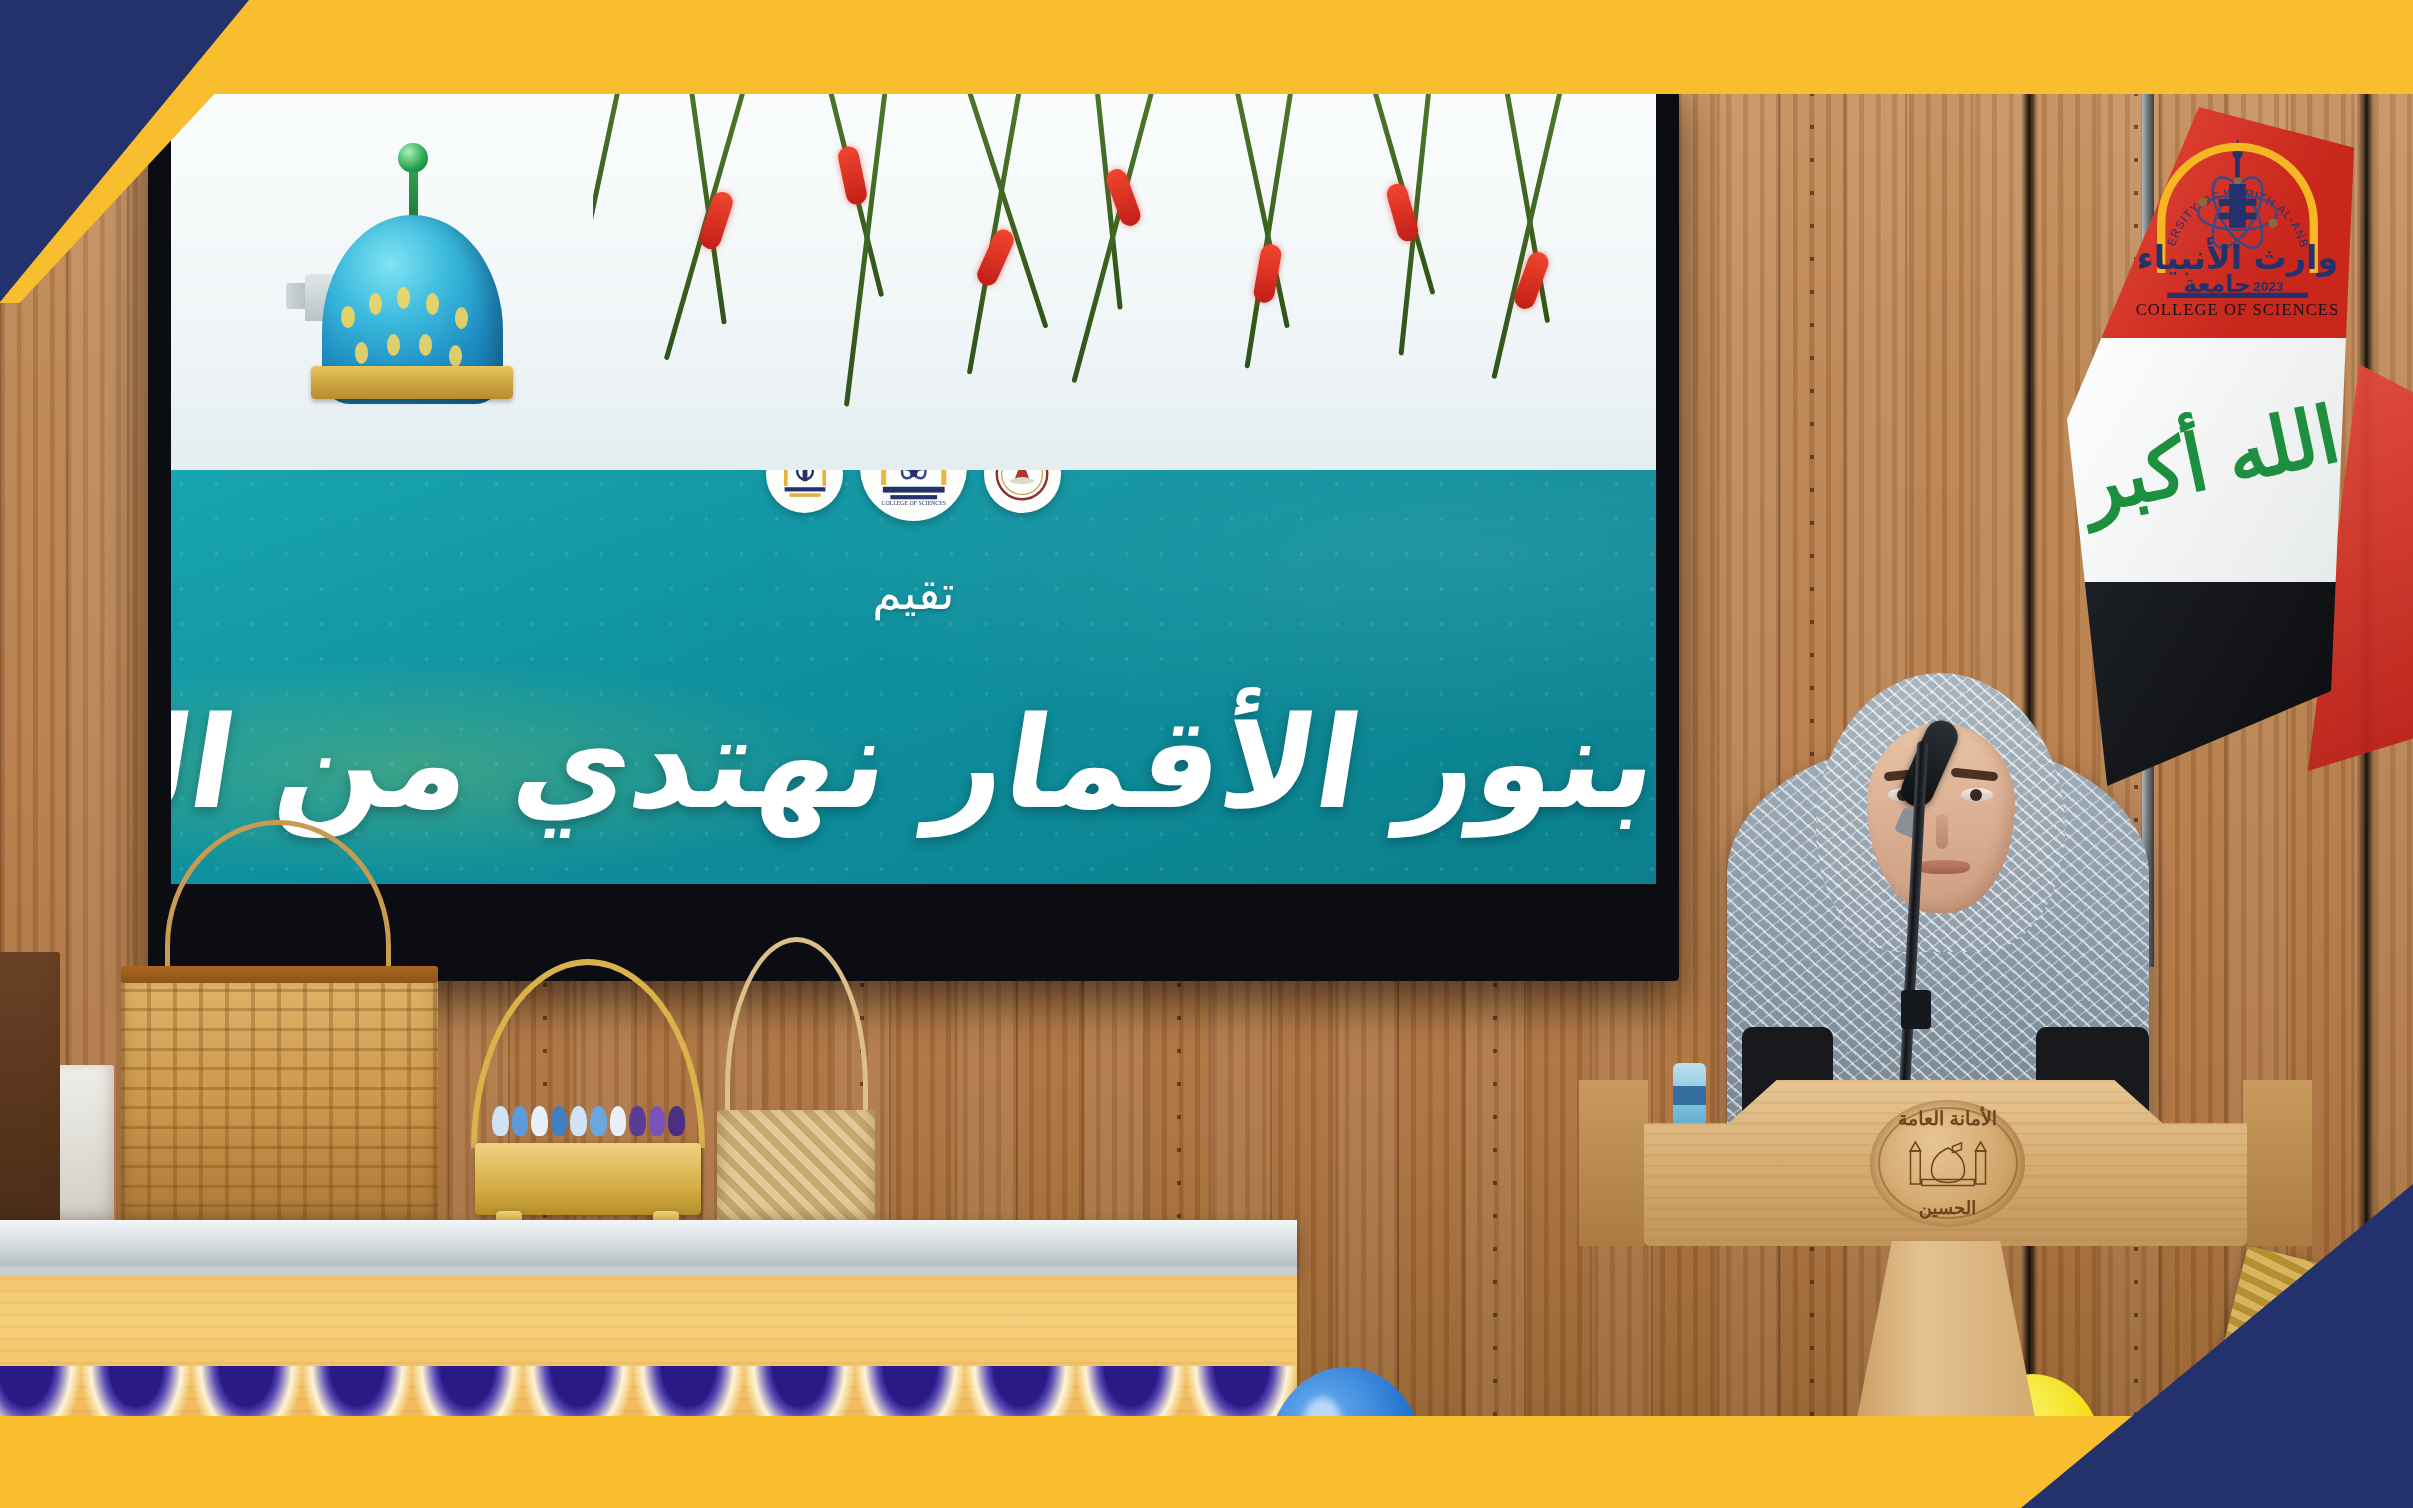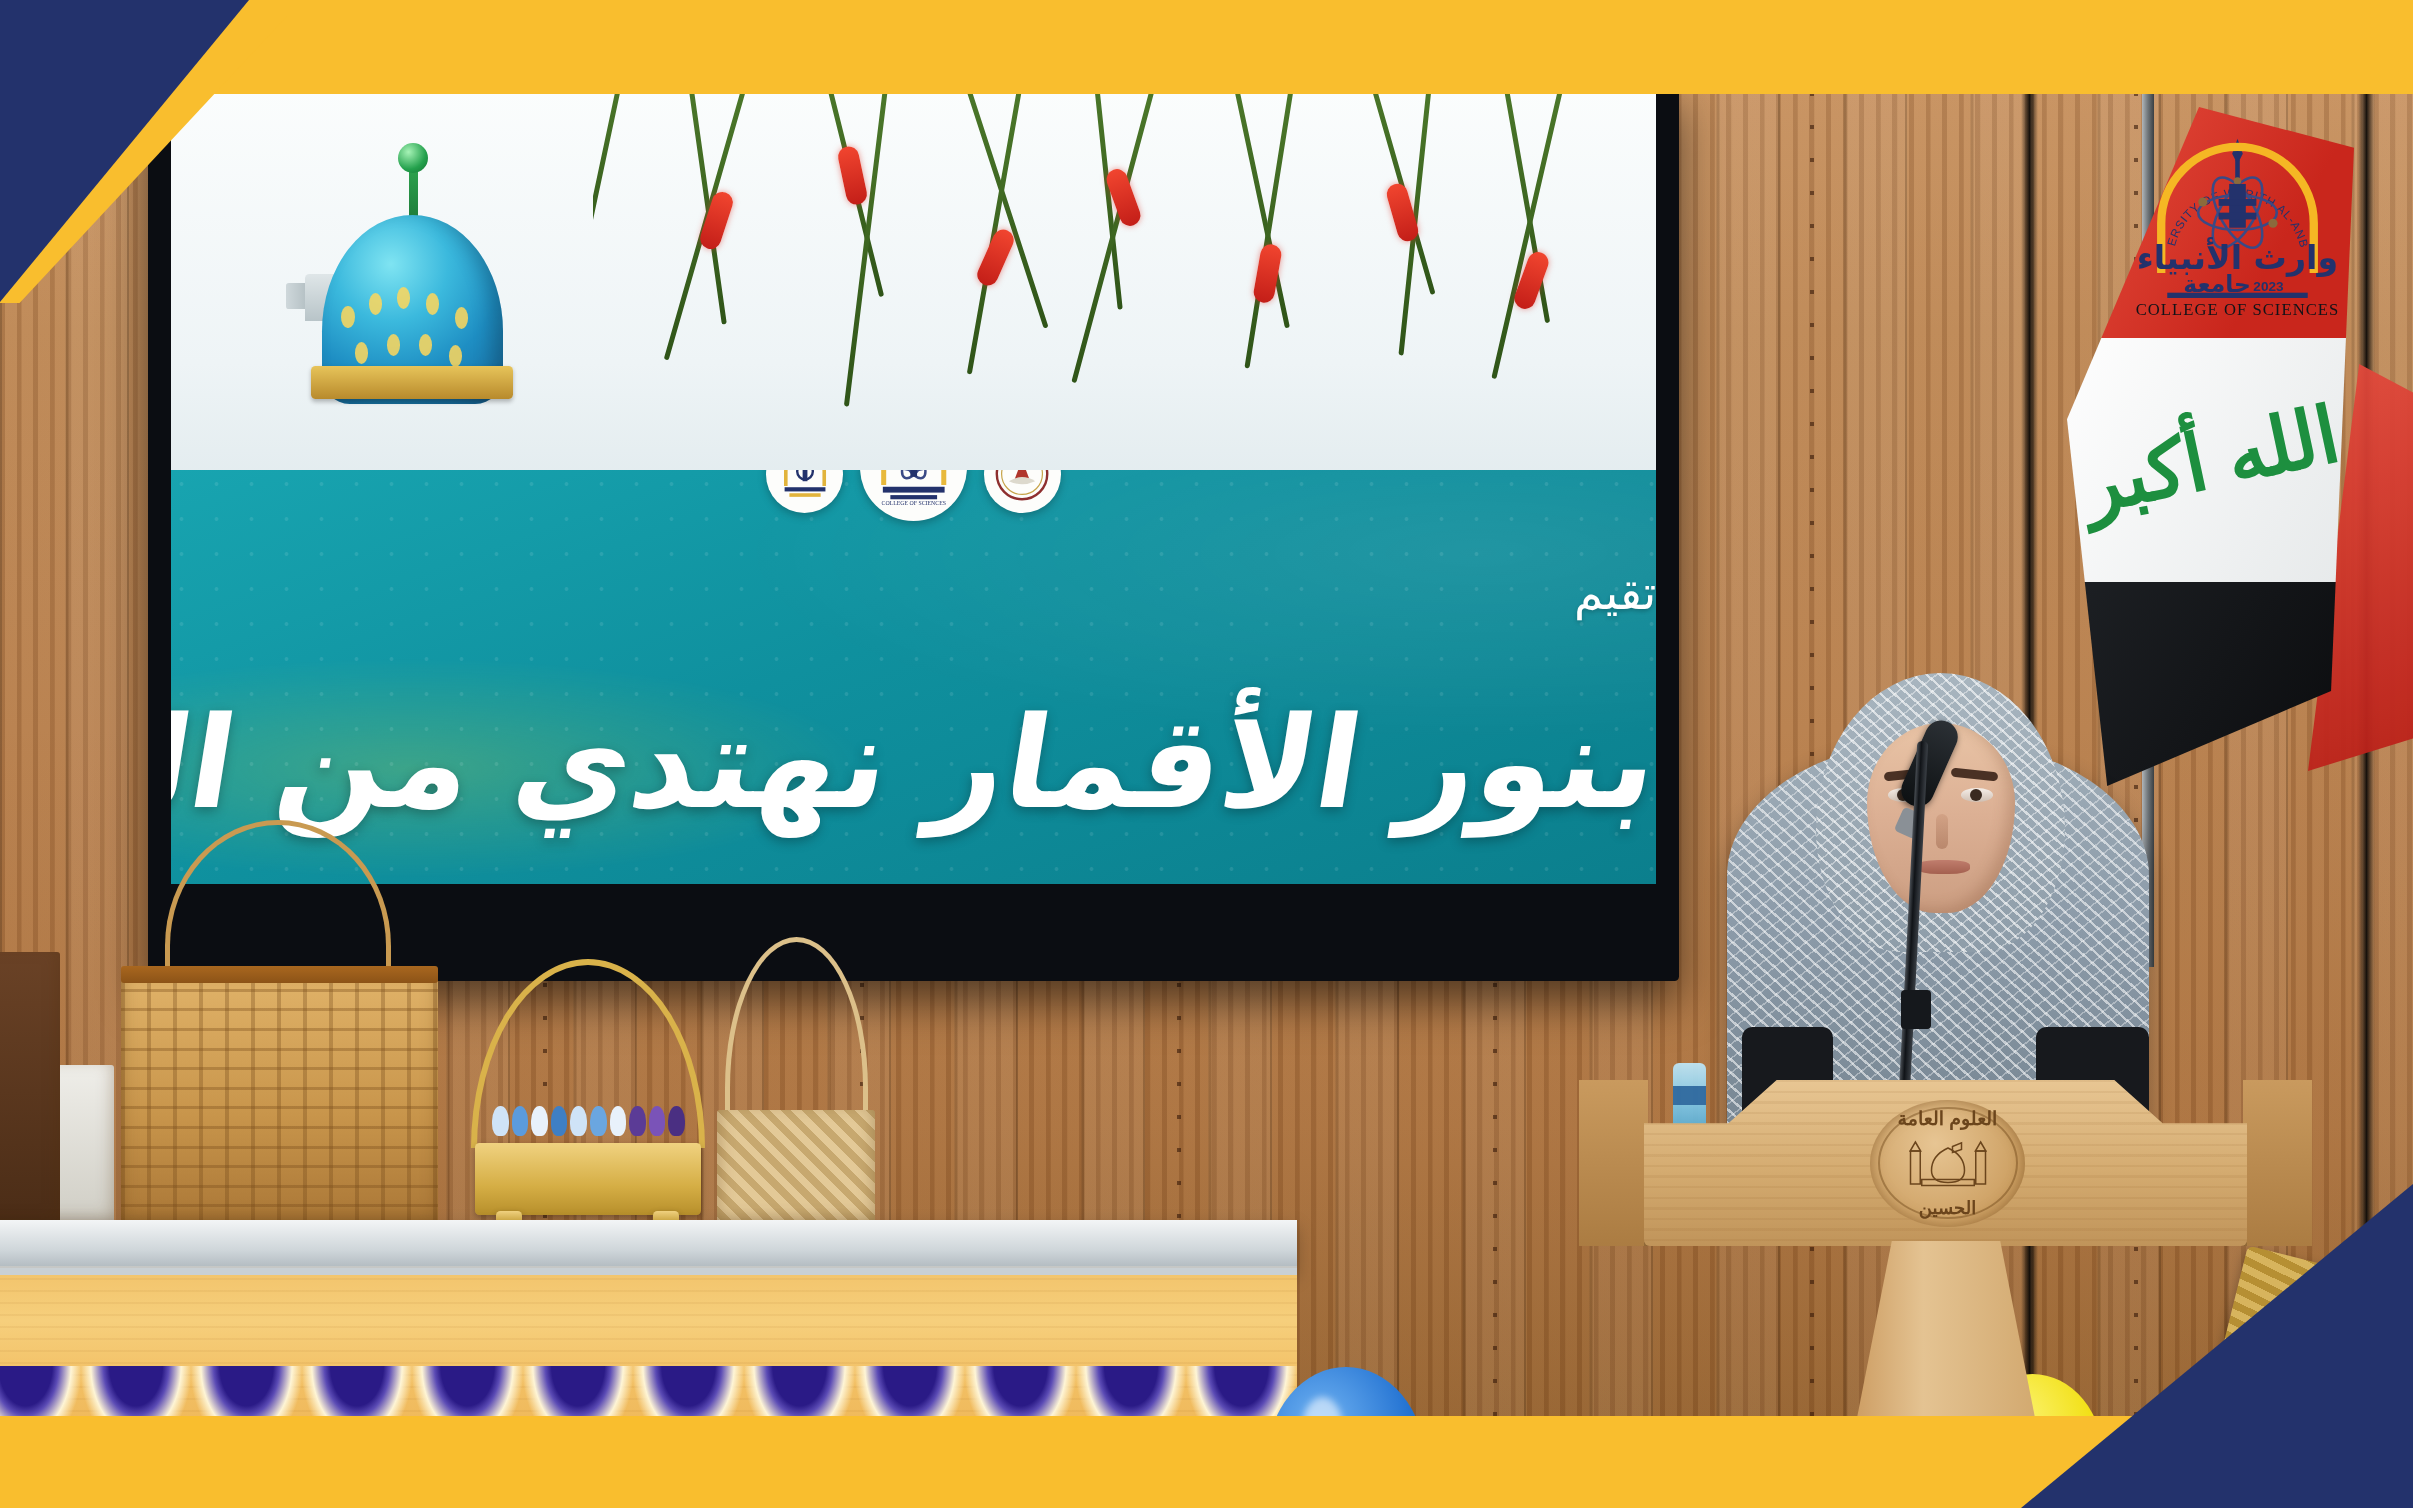--- a/index.html
+++ b/index.html
@@ -123,21 +123,21 @@
       background-size:35px 35px; }
 
   .logos-row{ position:absolute; left:0; right:0; top:-56px; display:flex; justify-content:center;
       align-items:flex-end; gap:16.6px; }
   .logo-disc{ border-radius:50%; background:#fdfdfb; display:flex; align-items:center; justify-content:center;
       box-shadow:0 3px 9px rgba(0,0,0,0.25); position:relative; }
   .logo-disc.sm{ width:77px; height:77px; margin-bottom:7.5px; }
   .logo-disc.md{ width:107px; height:107px; }
   .mini-logo{ width:78%; height:78%; display:block; }
 
-  .slide-line1{ position:absolute; left:0; right:0; top:95px; 
+  .slide-line1{ position:absolute; left:0; right:0; top:95px; text-align:center;
       color:#fff; font-size:47px; direction:rtl; letter-spacing:0.8px;
       text-shadow:0 1.5px 4.5px rgba(0,0,0,0.22); }
   .slide-line2{ position:absolute; left:0; right:0; top:160px; text-align:center;
       color:#fff; font-size:41px; direction:rtl;
       text-shadow:0 1.5px 4.5px rgba(0,0,0,0.22); }
   .slide-calligraphy{ position:absolute; left:0; right:0; top:220px; text-align:center;
       color:#fff; font-size:127px; line-height:1.15; direction:rtl;
       font-family:"DejaVu Sans", sans-serif; font-weight:700;
       transform:skewX(-9deg);
       text-shadow:0 3.8px 12px rgba(0,0,0,0.28); white-space:nowrap; }
@@ -528,21 +528,21 @@
     <div class="mic-box"></div>
 
     <div class="podium">
       <div class="pod-side" style="left:-65px;"></div>
       <div class="pod-side" style="left:599px;"></div>
       <div class="pod-top">
         <div class="pod-wood"></div>
       </div>
       <div class="pod-emblem">
         <div class="ring"></div>
-        <div class="emb-top">العلوم العامة</div>
+        <div class="emb-top">الأمانة العامة</div>
         <svg class="emb-shrine" viewBox="0 0 120 76" aria-hidden="true">
           <rect x="10" y="22" width="13" height="44" fill="none" stroke="#6b451c" stroke-width="2"></rect>
           <path d="M16.5 10 l7 12 h-14 Z" fill="none" stroke="#6b451c" stroke-width="2"></path>
           <rect x="97" y="22" width="13" height="44" fill="none" stroke="#6b451c" stroke-width="2"></rect>
           <path d="M103.5 10 l7 12 h-14 Z" fill="none" stroke="#6b451c" stroke-width="2"></path>
           <path d="M60 18 q22 10 22 30 q0 16 -22 16 q-22 0 -22 -16 q0 -20 22 -30Z" fill="none" stroke="#6b451c" stroke-width="2"></path>
           <rect x="25" y="60" width="70" height="8" fill="none" stroke="#6b451c" stroke-width="2"></rect>
           <path d="M66 16 l12 -5 v9 l-12 4Z" fill="none" stroke="#6b451c" stroke-width="2"></path>
         </svg>
         <div class="emb-bot">الحسين</div>

